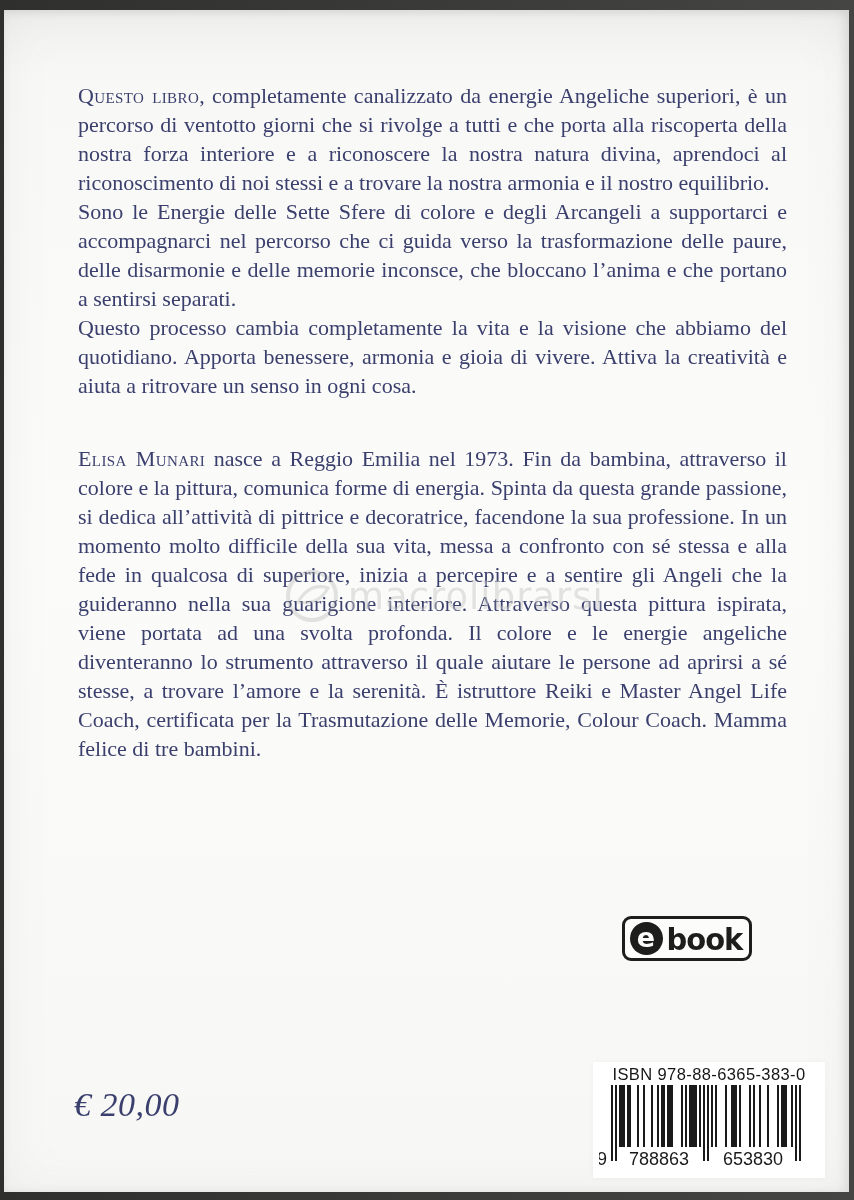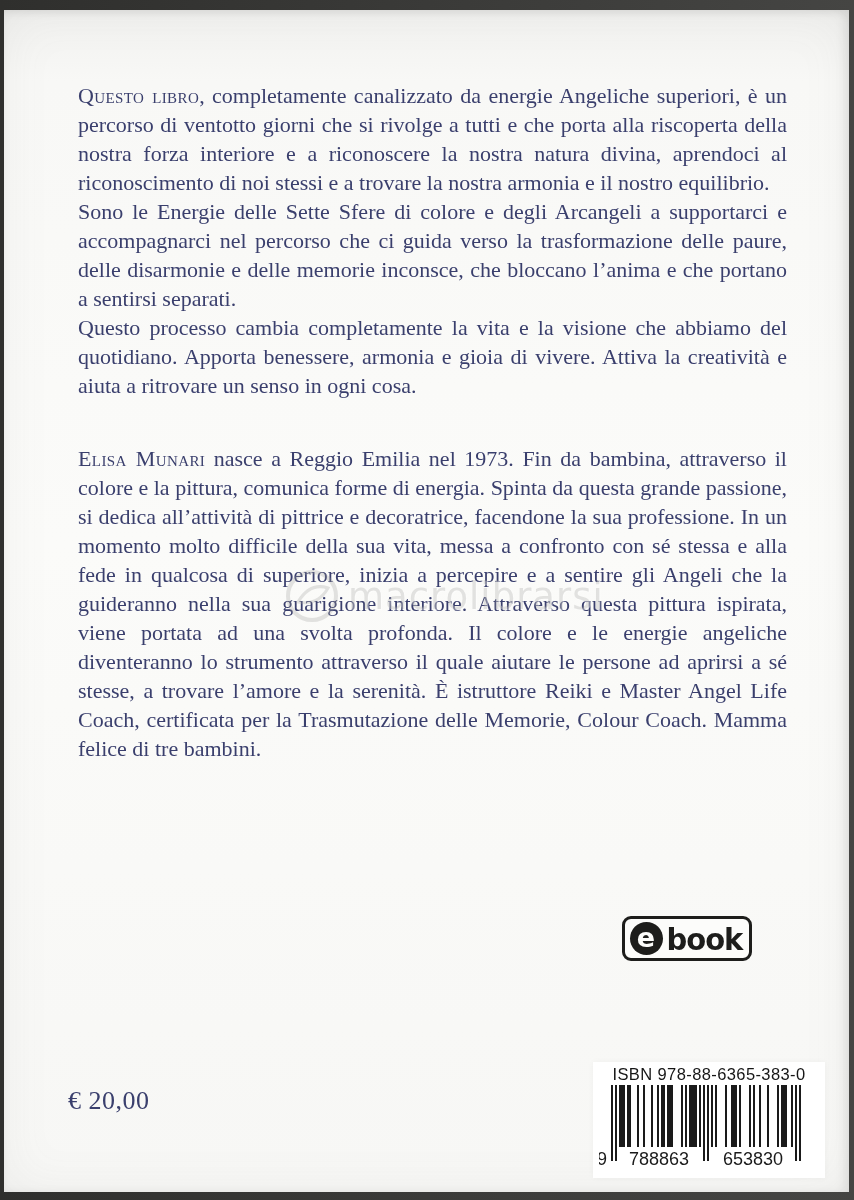--- a/index.html
+++ b/index.html
@@ -102,22 +102,22 @@
     padding-top: 3px;
   }
   .isbn-label {
     font-family: "Liberation Sans", sans-serif;
     font-size: 16.5px; color: #161616; letter-spacing: 0.4px;
   }
   .barcode-svg { display: block; margin: 1px auto 0; }
 
   
   .price {
-    position: absolute; left: 64px; top: 1076px;
-    color: #3a3f6d; font-size: 26px; letter-spacing: 0.5px;
+    position: absolute; left: 70px; top: 1076px;
+    color: #3a3f6d; font-size: 34px; letter-spacing: 0.5px; font-style: italic;
   }
 </style>
 </head>
 <body>
 
 <div class="scan-frame">
   <div class="cover">
 
     <div class="text-block">
       <p><span class="sc">Questo libro</span><span>, completamente canalizzato da energie Angeliche superiori, è un percorso di ventotto giorni che si rivolge a tutti e che porta alla riscoperta della nostra forza interiore e a riconoscere la nostra natura divina, aprendoci al riconoscimento di noi stessi e a trovare la nostra armonia e il nostro equilibrio.</span></p>

